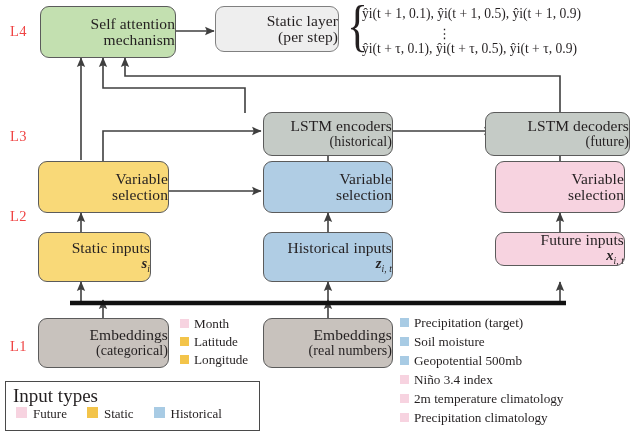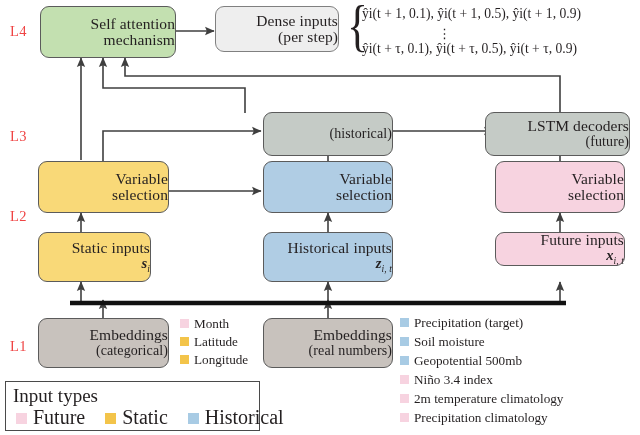--- a/index.html
+++ b/index.html
@@ -71,21 +71,21 @@
   .vdots{position:absolute;font-size:13px;letter-spacing:0;}
   i.v{font-style:italic;}
 
   .legend{
     position:absolute;
     box-sizing:border-box;
     border:1.3px solid #4a4a4a;
     background:#ffffff;
   }
   .legend .title{position:absolute;left:7px;top:3px;font-size:19px;}
-  .legend .row{position:absolute;left:10px;top:24px;font-size:20px;white-space:nowrap;}
+  .legend .row{position:absolute;left:10px;top:24px;font-size:13px;white-space:nowrap;}
   .legend .row span.lbl{margin-right:20px;}
   .legend .sw{width:11px;height:11px;margin-right:6px;}
 </style>
 </head>
 <body>
 
 <div id="root">
 
   <svg class="wires" viewBox="0 0 640 435">
     <defs>
@@ -137,34 +137,35 @@
   <div class="lvl" style="left:10px;top:128px;">L3</div>
   <div class="lvl" style="left:10px;top:208px;">L2</div>
   <div class="lvl" style="left:10px;top:338px;">L1</div>
 
   <div class="node" style="left:40px;top:6px;width:136px;height:52px;background:#c3e0b0;">
     <span class="l1">Self attention</span>
     <span class="l1">mechanism</span>
   </div>
 
   <div class="node" style="left:215px;top:6px;width:124px;height:46px;background:#eeeeee;border-color:#808080;">
-    <span class="l1">Dense inputs</span>
+    <span class="l1">Static layer</span>
     <span class="l1">(per step)</span>
   </div>
 
   <div class="brace" style="left:344px;top:-2px;">{</div>
   <div class="eq" style="left:362px;top:6px;">
     <span>ŷi(t + 1, 0.1), ŷi(t + 1, 0.5), ŷi(t + 1, 0.9)</span>
   </div>
   <div class="vdots" style="left:438px;top:26px;">⋮</div>
   <div class="eq" style="left:362px;top:41px;">
     <span>ŷi(t + τ, 0.1), ŷi(t + τ, 0.5), ŷi(t + τ, 0.9)</span>
   </div>
 
   <div class="node" style="left:263px;top:112px;width:130px;height:44px;background:#c5cbc6;">
+    <span class="l1">LSTM encoders</span>
     <span class="l2">(historical)</span>
   </div>
 
   <div class="node" style="left:485px;top:112px;width:145px;height:44px;background:#c5cbc6;">
     <span class="l1">LSTM decoders</span>
     <span class="l2">(future)</span>
   </div>
 
   <div class="node" style="left:38px;top:161px;width:131px;height:52px;background:#f9d978;">
     <span class="l1">Variable</span>

